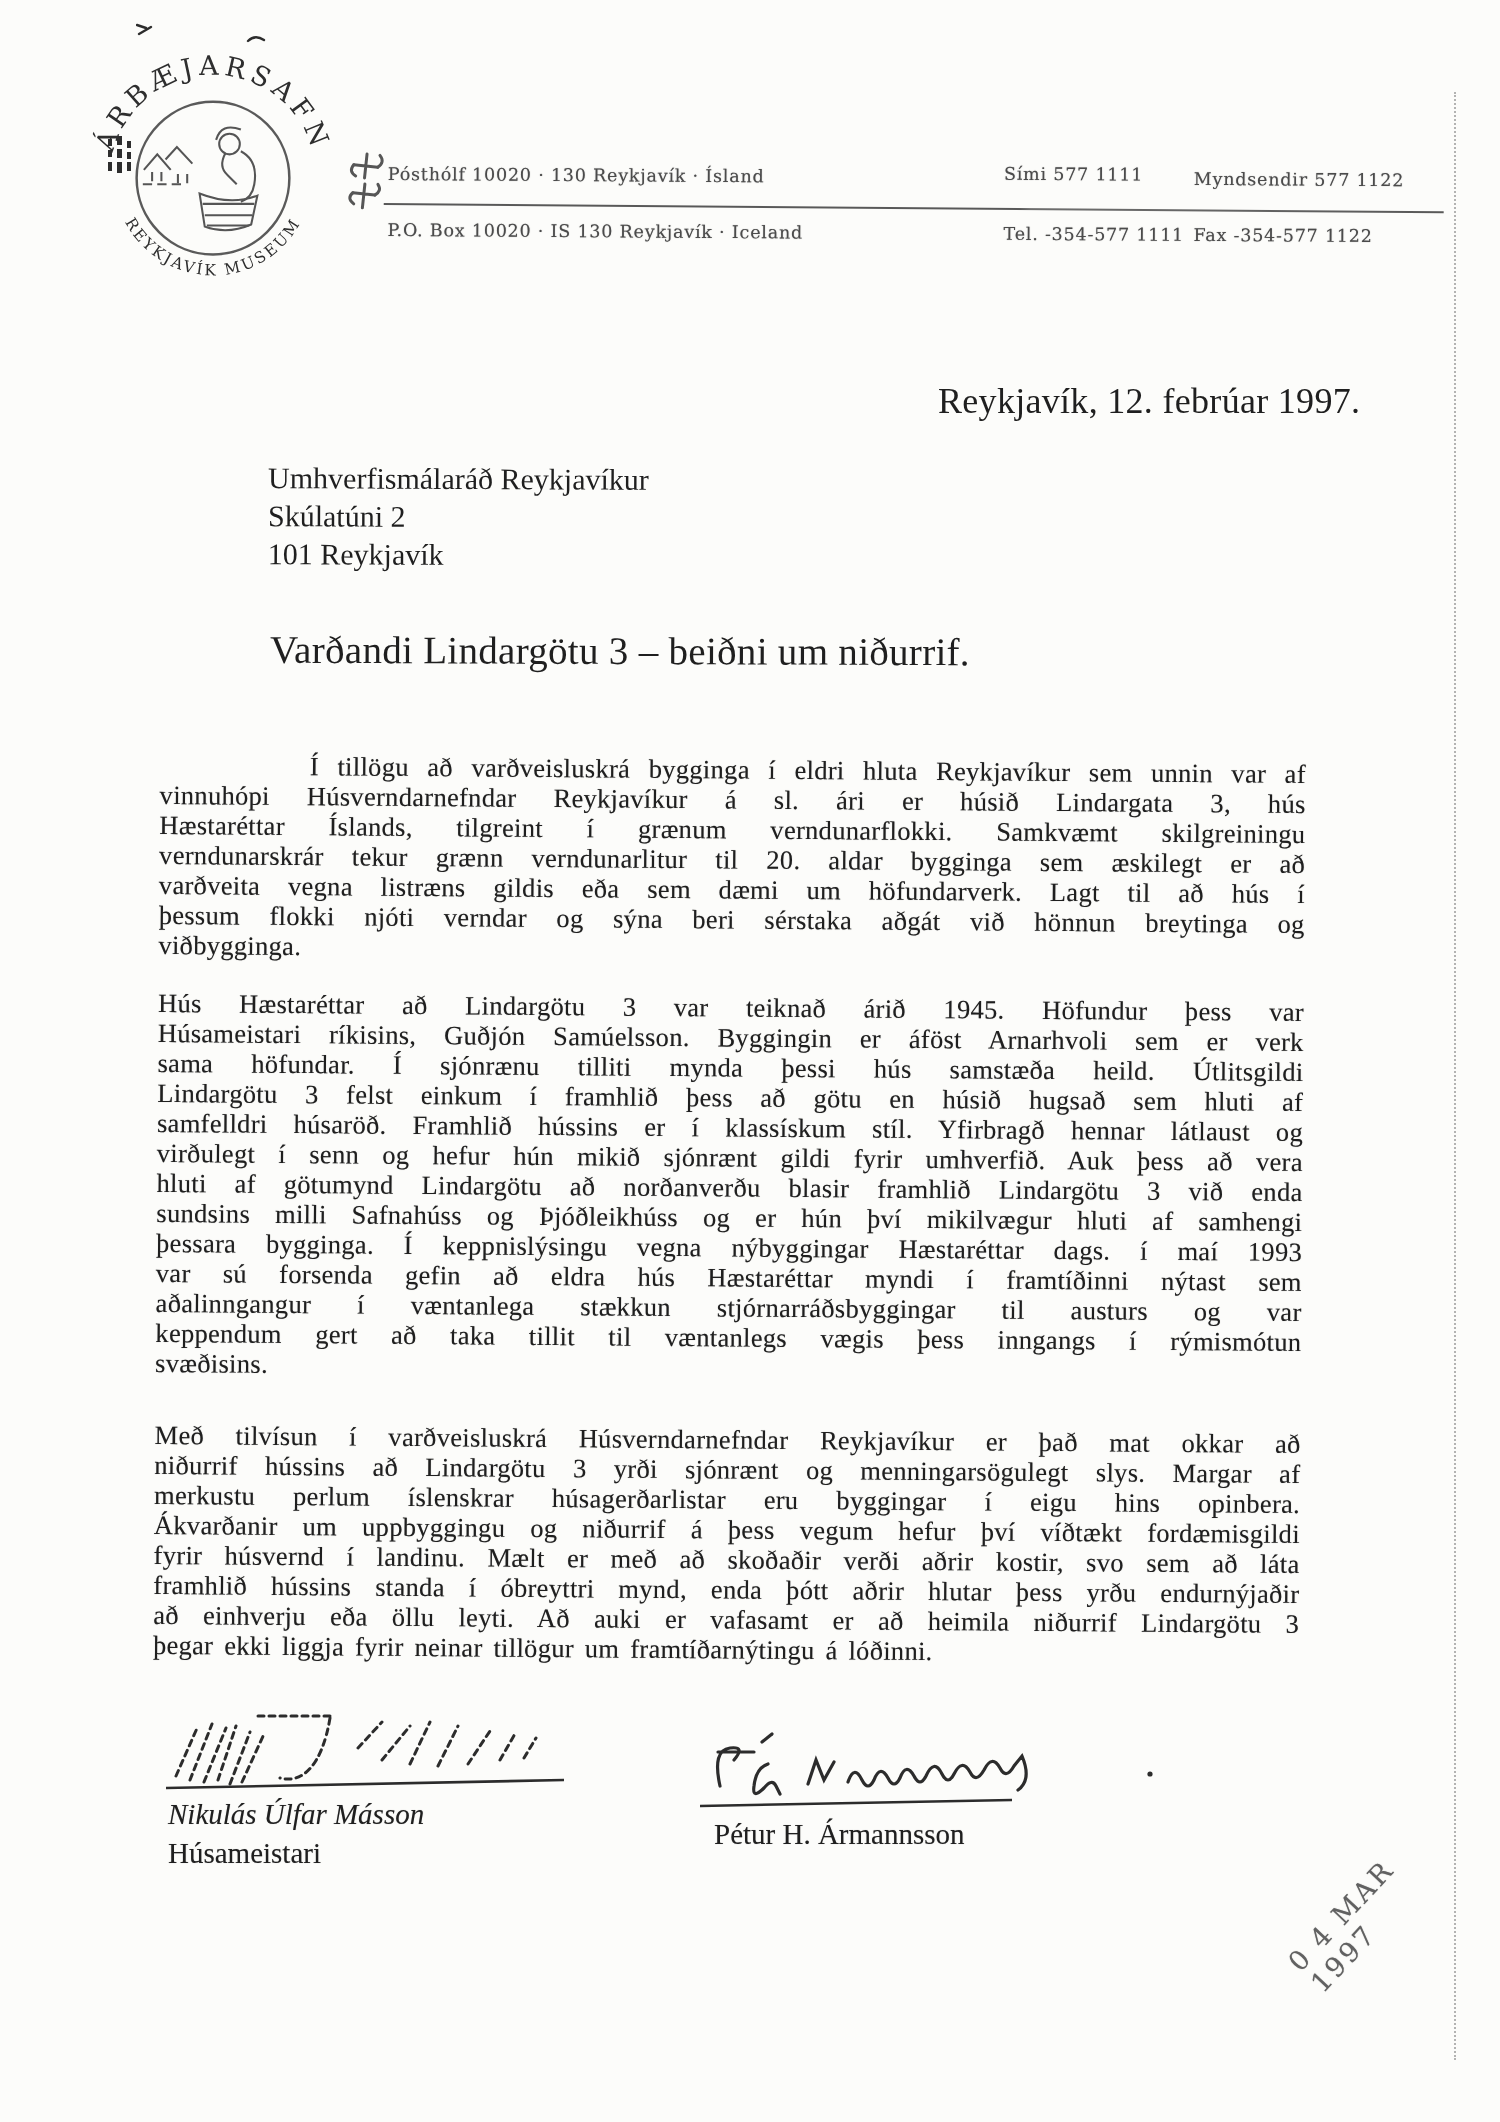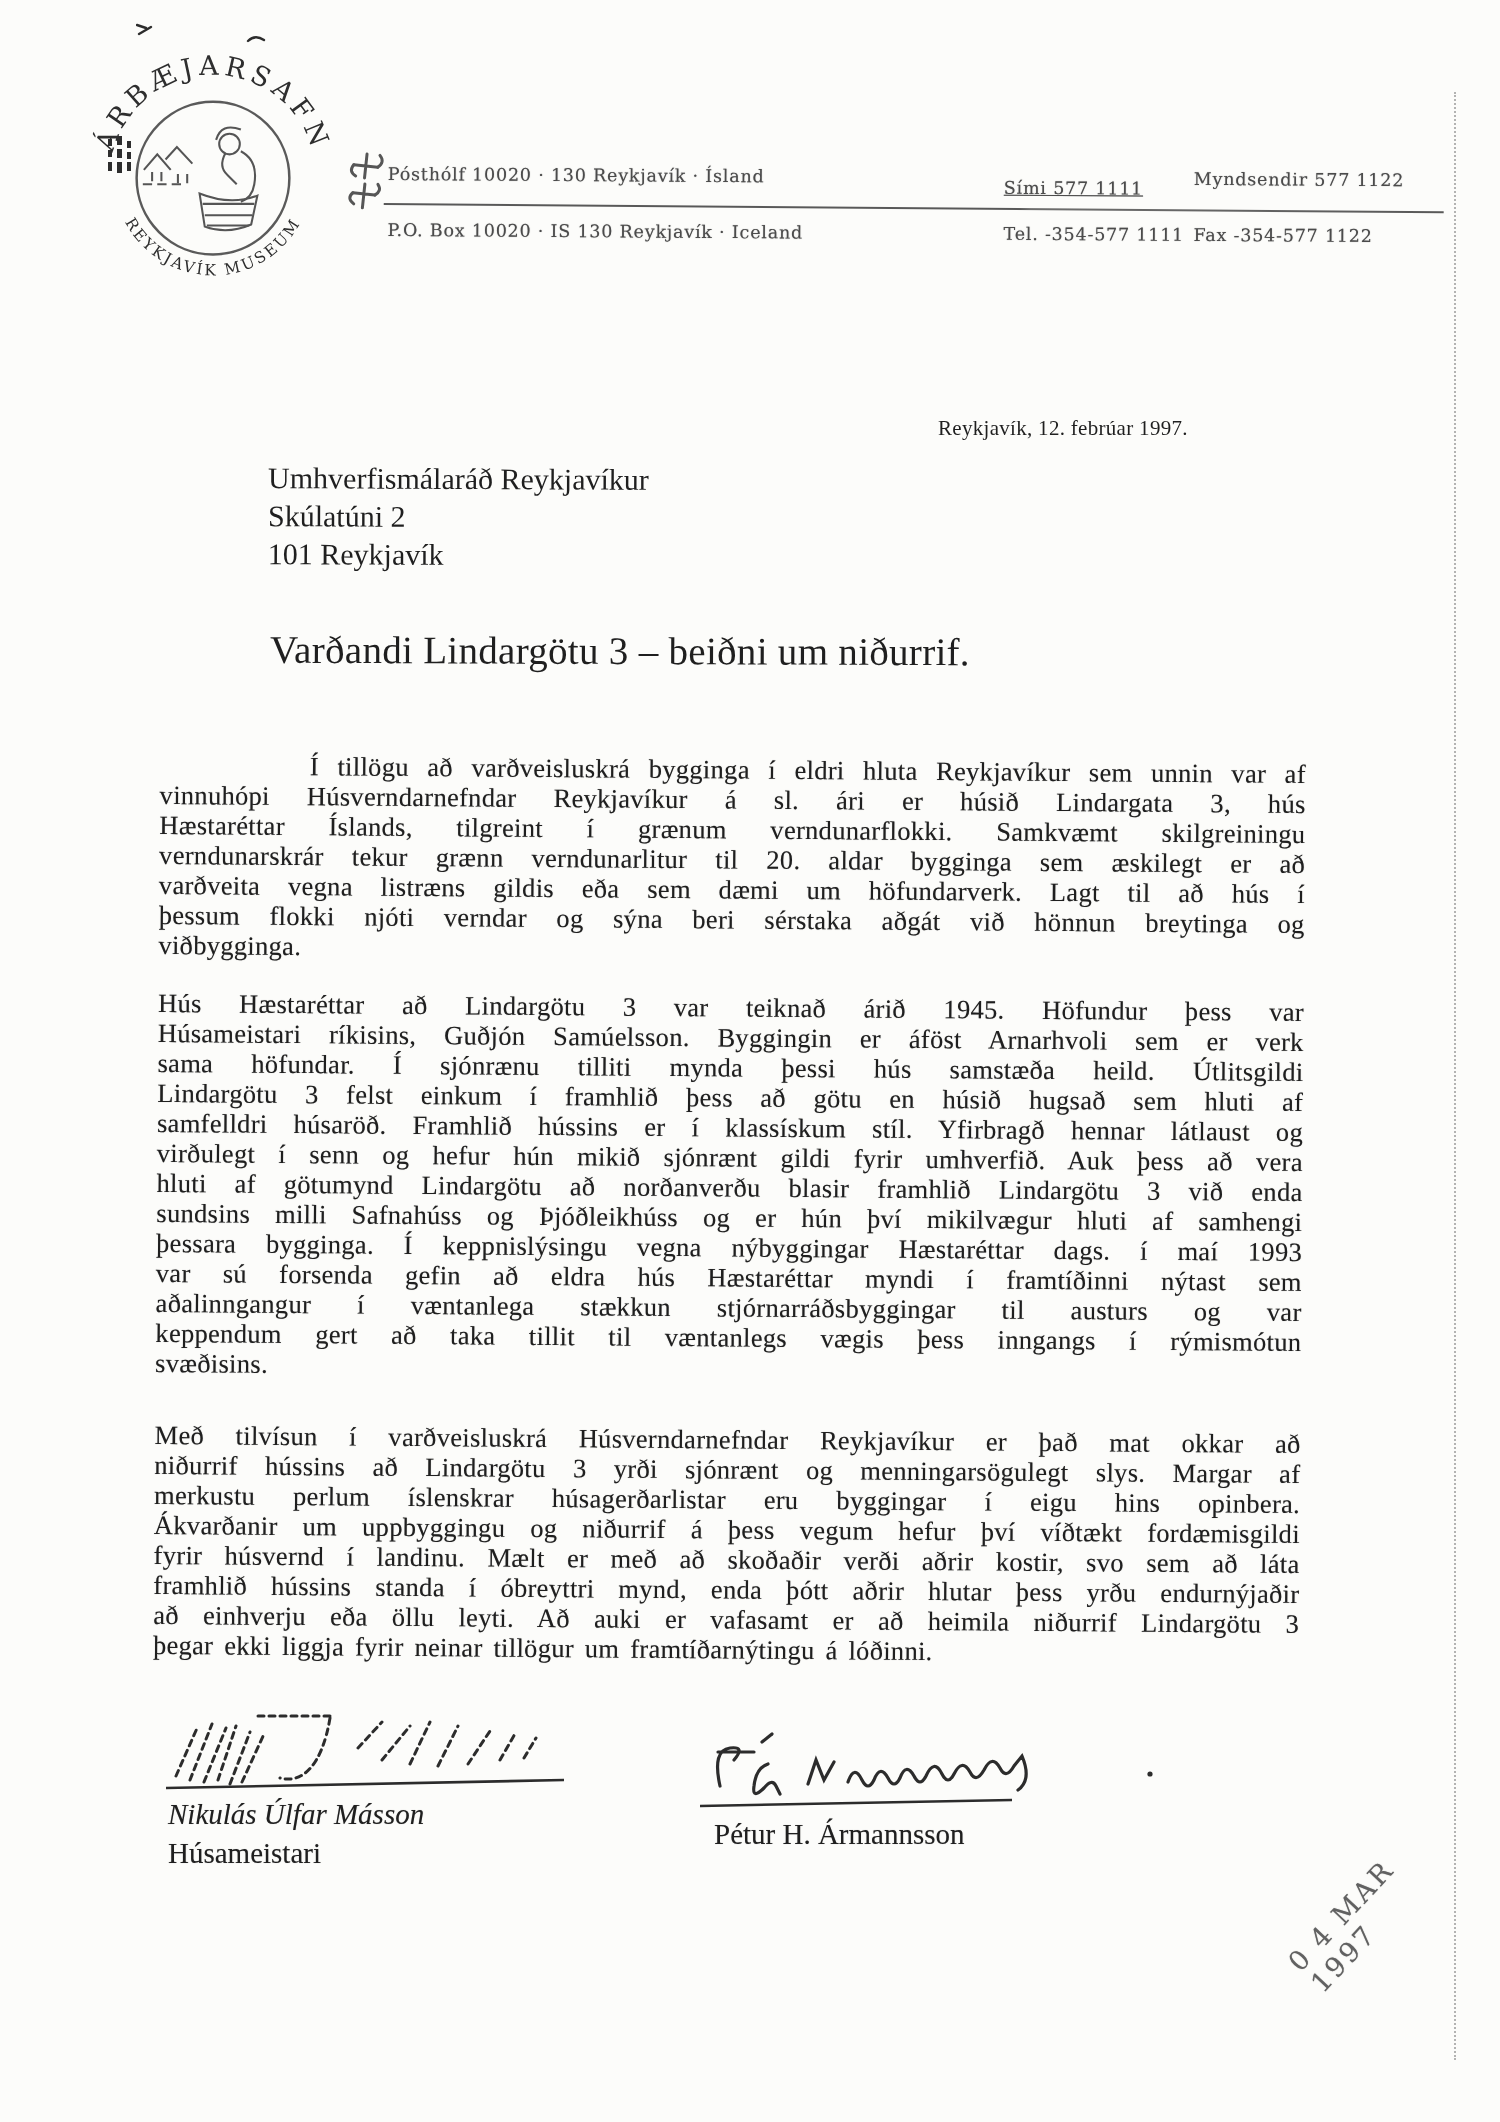--- a/index.html
+++ b/index.html
@@ -21,21 +21,21 @@
   .contact .c1 { position:absolute; left:0; }
   .contact .c2 { position:absolute; left:616px; }
   .contact .c3 { position:absolute; left:806px; }
   .contact .row1 span { top:6px; }
   .contact .row2 span { top:62px; }
   .contact .sep { position:absolute; left:-4px; top:46px; width:1060px; height:2px;
     background:linear-gradient(90deg,#3c3c3c 60%,#555 61%,#3c3c3c); transform:rotate(0.1deg); opacity:.85; }
   .edge-line { position:absolute; left:1454px; top:92px; height:1968px; width:0;
     border-left:2px dotted #8d8d8d; opacity:.65; }
   
-  .dateline { position:absolute; left:938px; top:380px; font-size:21px; letter-spacing:.3px;margin-top:36px; }
+  .dateline { position:absolute; left:938px; top:380px; font-size:36px; letter-spacing:.3px; }
   .recipient { position:absolute; left:268px; top:460px; font-size:30px; line-height:38px; transform:rotate(0.25deg); }
   .subject { position:absolute; left:270px; top:628px; font-size:39px; letter-spacing:.3px; transform:rotate(0.2deg); }
   .body-text { position:absolute; left:160px; top:750px; width:1146px;
     font-size:26.5px; line-height:30px; letter-spacing:.3px; word-spacing:4px;
     transform:rotate(0.45deg); transform-origin:left top;
     text-shadow:0 0 .8px rgba(35,35,35,.45); }
   .para { margin:0; }
   #para2 { margin-top:28px; }
   #para3 { margin-top:42px; }
   .bodyline { text-align:justify; text-align-last:justify; white-space:normal; }
@@ -107,21 +107,21 @@
       <path d="M8,18 h24 M20,6 v24"></path>
       <path d="M8,18 q-5,7 3,11 M32,18 q7,-6 1,-12"></path>
       <path d="M10,46 h22 M21,36 v24"></path>
       <path d="M10,46 q-6,6 2,11 M32,46 q7,-5 2,-11"></path>
     </g>
   </svg>
 
   <div class="contact">
     <div class="row1">
       <span class="c1" style="position:absolute; top:6px;">Pósthólf 10020 · 130 Reykjavík · Ísland</span>
-      <span class="c2" style="position:absolute; top:16px;text-decoration:underline;">Sími 577 1111</span>
+      <span class="c2" style="position:absolute; top:2px;">Sími 577 1111</span>
       <span class="c3" style="position:absolute; top:6px;">Myndsendir 577 1122</span>
     </div>
     <div class="sep"></div>
     <div class="row2">
       <span class="c1" style="position:absolute; top:62px;">P.O. Box 10020 · IS 130 Reykjavík · Iceland</span>
       <span class="c2" style="position:absolute; top:62px;">Tel. -354-577 1111</span>
       <span class="c3" style="position:absolute; top:62px;">Fax -354-577 1122</span>
     </div>
   </div>
 

